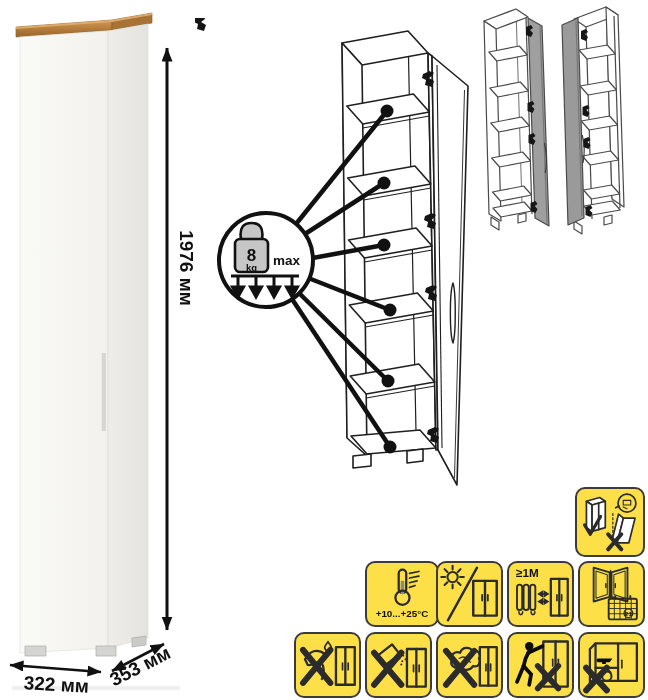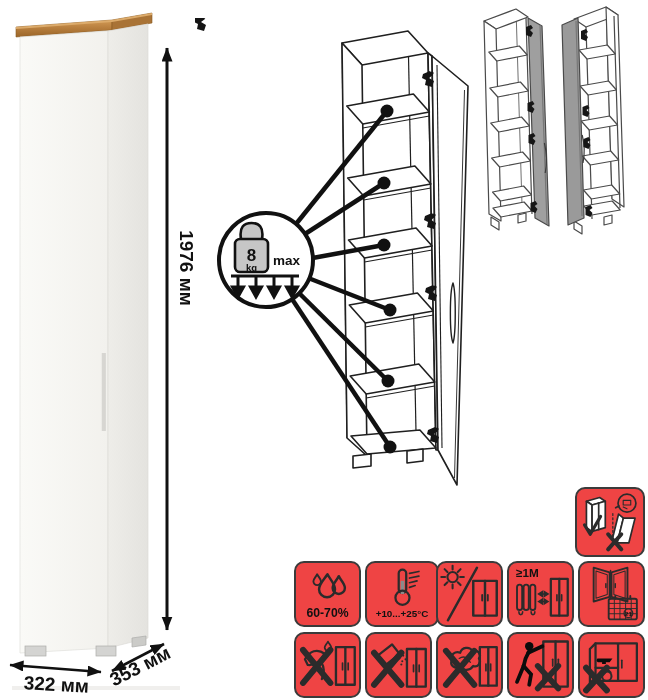--- a/index.html
+++ b/index.html
@@ -1,19 +1,19 @@
 <!DOCTYPE html>
 <html><head>
 <meta charset="utf-8">
 <style>
   html,body{margin:0;padding:0;background:#fff;}
   #stage{position:relative;width:648px;height:700px;background:#ffffff;overflow:hidden;
          font-family:"Liberation Sans","DejaVu Sans",sans-serif;}
   #stage svg{display:block;position:absolute;}
-  .cell{position:absolute;box-sizing:border-box;border:2.5px solid #3b3b3b;border-radius:10px;background:#ef4444;}
+  .cell{position:absolute;box-sizing:border-box;border:2.5px solid #3b3b3b;border-radius:10px;background:#fde047;}
   .cell svg{position:static;width:100%;height:100%;}
   text{fill:#111;}
   .dim{font-weight:bold;font-size:19px;}
   .ico-stroke{stroke:#2b2b2b;fill:none;stroke-linecap:round;stroke-linejoin:round;}
 </style>
 </head>
 <body>
 
 <div id="stage">
 
@@ -248,30 +248,20 @@
           <polygon points="40,28 46,31 46,58 40,55" fill="#fff"></polygon>
           <polygon points="46,31 58,28 58,55 46,58" fill="#fff"></polygon>
         </g>
         <line x1="38" y1="26" x2="38" y2="56" stroke-width="1.3" stroke-dasharray="2,2.5"></line>
       </g>
       <path d="M8,38 L14,48 L25,29" class="ico-stroke" stroke="#0c0c0c" stroke-width="3.4"></path>
       <path d="M33,48 L47,64 M47,48 L33,64" class="ico-stroke" stroke="#0c0c0c" stroke-width="4.2"></path>
     </svg>
   </div>
 
-  <div class="cell" style="left:294px;top:561px;width:67px;height:66px">
-    <svg viewBox="0 0 66 66">
-      <g class="ico-stroke" stroke-width="2.6" fill="#fff">
-        <path d="M22,12 C23.5,15 26,17 26,19.5 A4,4 0 1 1 18,19.5 C18,17 20.5,15 22,12 Z" stroke-width="2"></path>
-        <path d="M33,12 C36,18 41,22 41,28 A8.5,8.5 0 1 1 24,28 C24,22 29,18 33,12 Z"></path>
-        <path d="M45,14 C47.5,19 51.5,22 51.5,26.5 A6.5,6.5 0 1 1 38.5,26.5 C38.5,22 42.5,19 45,14 Z"></path>
-      </g>
-      <text x="33" y="58" text-anchor="middle" font-size="13" font-weight="bold">60-70%</text>
-    </svg>
-  </div>
 
   <div class="cell" style="left:365px;top:561px;width:74px;height:66px">
     <svg viewBox="0 0 66 66">
       <rect x="29.5" y="7" width="8" height="25" rx="4" class="ico-stroke" stroke-width="2.4" fill="#fff"></rect>
       <rect x="31.6" y="19" width="3.8" height="14" fill="#8a8a8a"></rect>
       <circle cx="33.5" cy="37" r="7.5" fill="#8a8a8a" class="ico-stroke" stroke-width="2.4"></circle>
       <g class="ico-stroke" stroke-width="1.8">
         <line x1="41" y1="11" x2="51" y2="9"></line>
           <line x1="41" y1="16" x2="51" y2="14"></line>
         <line x1="41" y1="21" x2="49" y2="19"></line>

